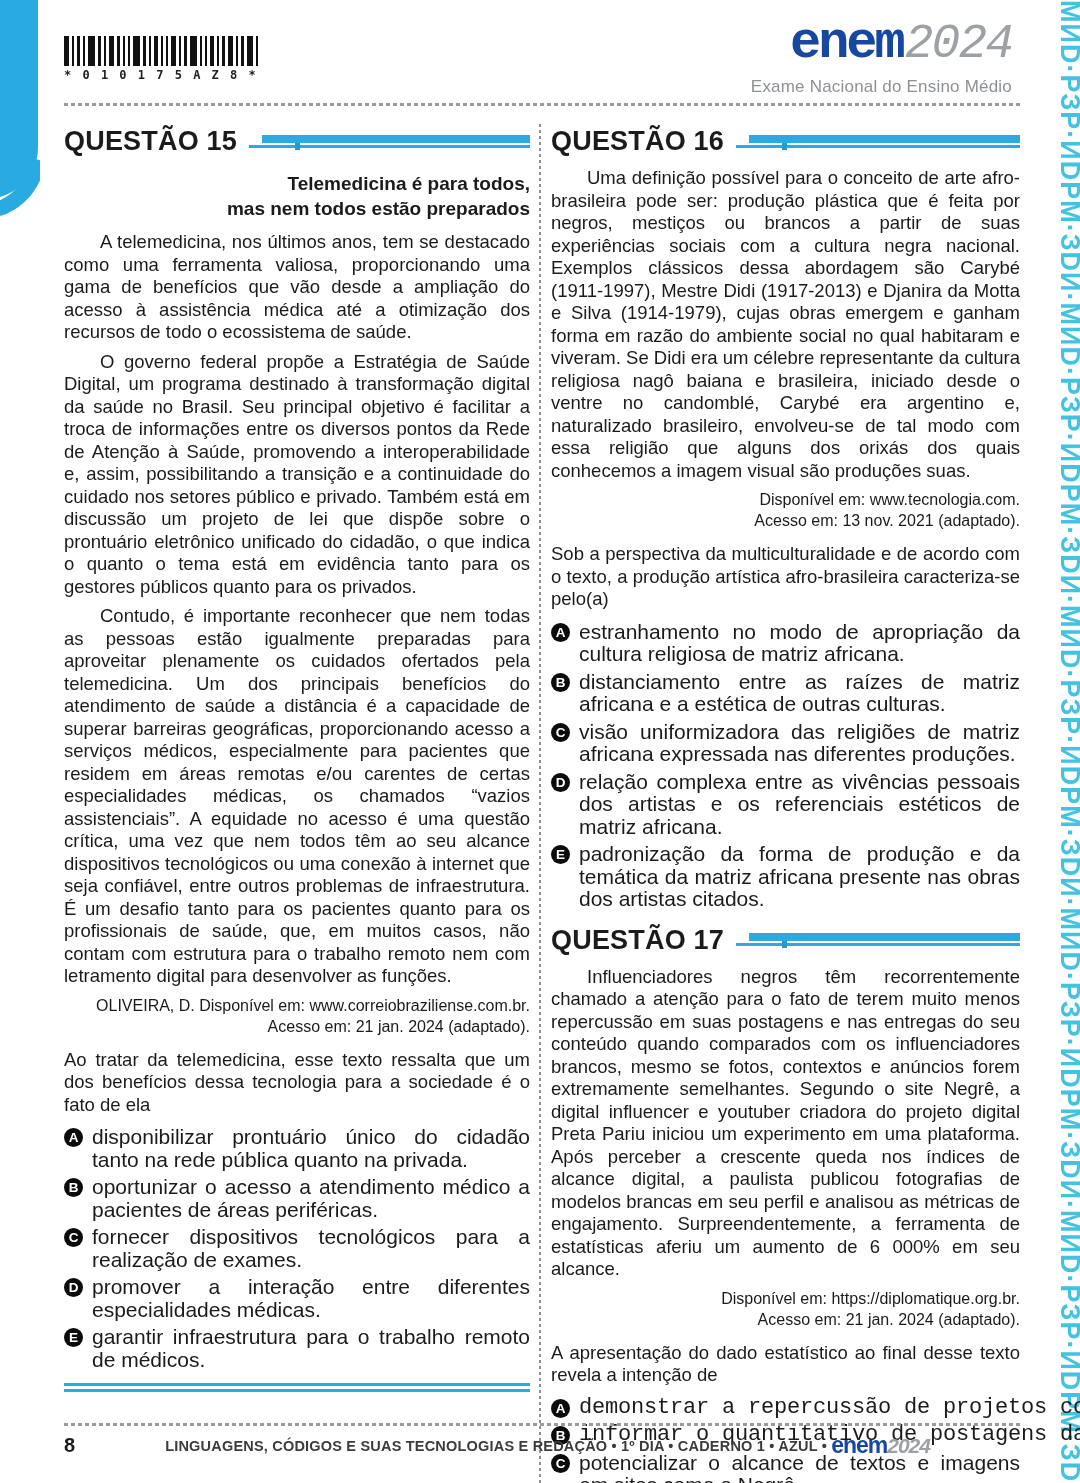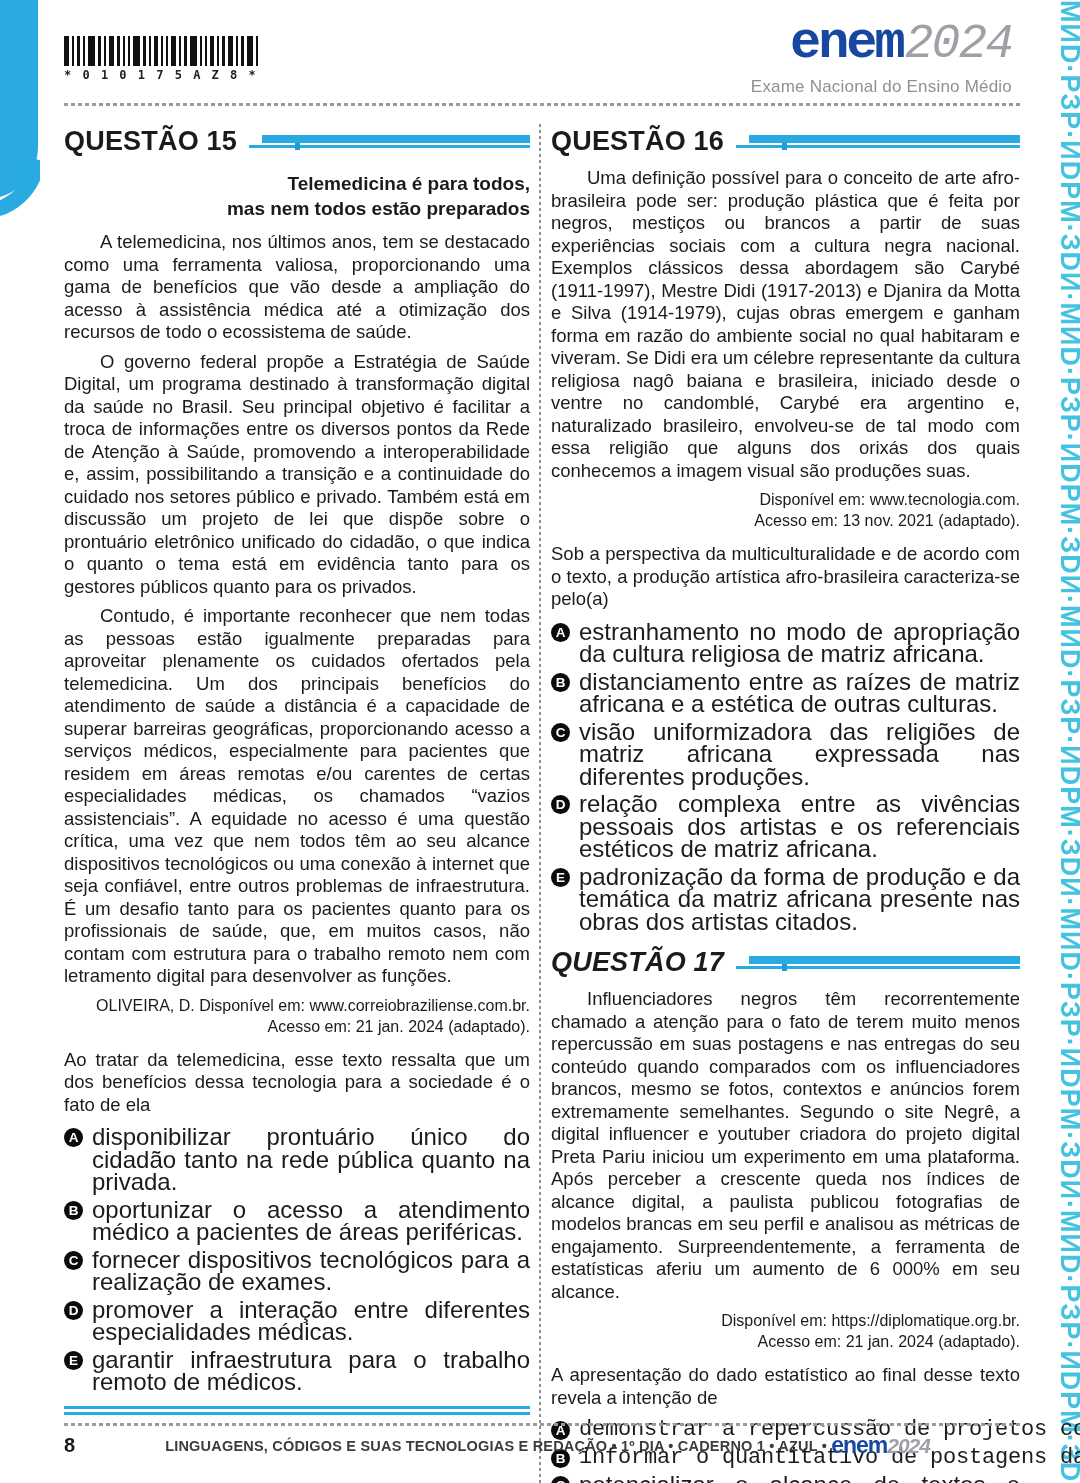--- a/index.html
+++ b/index.html
@@ -49,21 +49,21 @@
   .q-rule .thin{position:absolute;left:0;right:0;top:11px;height:3px;background:#29abe2;}
   .q-rule .tick{position:absolute;left:46px;top:9px;width:5px;height:7px;background:#1f9cd6;}
   
   .q-title{margin:14px 0 10px;text-align:right;font-weight:bold;font-size:19px;line-height:25px;}
   .para{margin:0 0 7px;text-align:justify;font-size:18.5px;line-height:22.5px;text-indent:36px;}
   .citation{margin:3px 0 12px;text-align:right;font-size:16px;line-height:21px;color:#1b1b1b;}
   .stem{margin:8px 0 10px;text-align:justify;font-size:18.5px;line-height:22.5px;}
   .option{display:flex;margin:0 0 5px;}
   .badge{flex:0 0 19px;width:19px;height:19px;margin:2px 9px 0 0;border-radius:50%;
     background:#0b0b0b;color:#fff;font-weight:bold;font-size:13.5px;line-height:19px;text-align:center;}
-  .opt-text{flex:1;text-align:justify;font-size:24px;line-height:22.5px;}
+  .opt-text{flex:1;text-align:justify;font-size:21px;line-height:22.5px;}
   .opt-text.condensed{font-size:22px;letter-spacing:-.2px;white-space:nowrap;text-align:left;font-family:Liberation Mono, monospace;}
   .q-end-rule{height:9px;box-sizing:border-box;margin:12px 0 0;
     border-top:3px solid #29abe2;border-bottom:3px solid #29abe2;}
   .q-block{margin-bottom:10px;}
   
   .footer-row{position:absolute;left:64px;top:1432px;width:956px;display:flex;align-items:center;}
   .page-num{font-size:20px;font-weight:bold;}
   .footer-center{flex:1;text-align:center;font-size:14.5px;font-weight:bold;color:#3c3c3c;
     letter-spacing:.2px;white-space:nowrap;}
   .f-enem{color:#17479e;font-weight:bold;font-size:23px;letter-spacing:-1px;vertical-align:-2px;}
@@ -212,21 +212,21 @@
         <span class="badge">D</span>
         <span class="opt-text">relação complexa entre as vivências pessoais dos artistas e os referenciais estéticos de matriz africana.</span>
       </div>
       <div class="option">
         <span class="badge">E</span>
         <span class="opt-text">padronização da forma de produção e da temática da matriz africana presente nas obras dos artistas citados.</span>
       </div>
     </div>
 
     <div class="q-block">
-      <div class="q-header" style="margin-top:14px;font-style:italic;">
+      <div class="q-header" style="margin-top:14px;">
         <span class="q-label">QUESTÃO 17</span>
         <span class="q-rule">
             <i class="thick"></i>
             <i class="thin"></i>
             <i class="tick"></i>
           </span>
       </div>
       <p class="para">Influenciadores negros têm recorrentemente chamado a atenção para o fato de terem muito menos repercussão em suas postagens e nas entregas do seu conteúdo quando comparados com os influenciadores brancos, mesmo se fotos, contextos e anúncios forem extremamente semelhantes. Segundo o site Negrê, a digital influencer e youtuber criadora do projeto digital Preta Pariu iniciou um experimento em uma plataforma. Após perceber a crescente queda nos índices de alcance digital, a paulista publicou fotografias de modelos brancas em seu perfil e analisou as métricas de engajamento. Surpreendentemente, a ferramenta de estatísticas aferiu um aumento de 6 000% em seu alcance.</p>
       <div class="citation">
         <span>Disponível em: https://diplomatique.org.br.</span><br>

